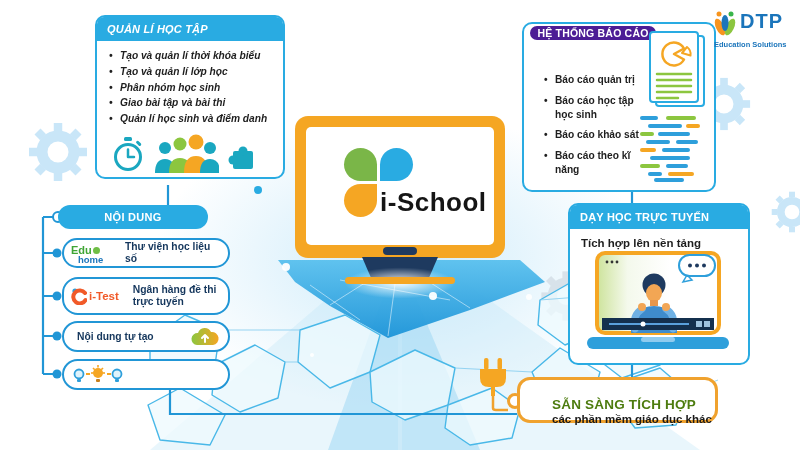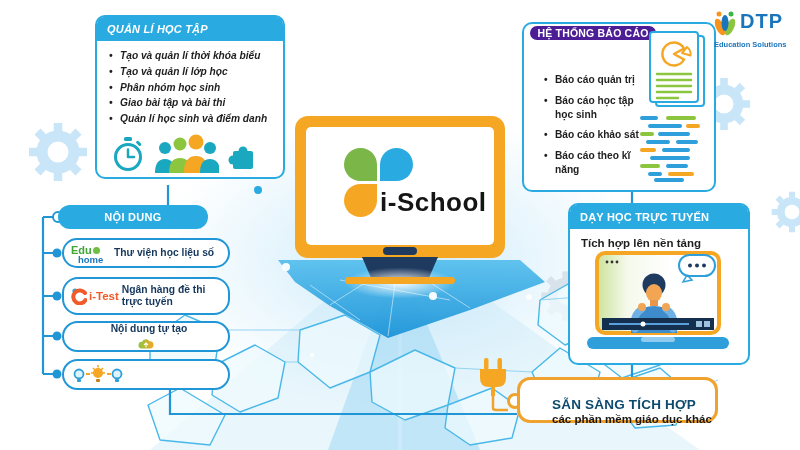--- a/index.html
+++ b/index.html
@@ -22,21 +22,21 @@
     font-weight:bold;font-size:10.5px;text-align:center;padding:1px 2px;border-radius:8px;letter-spacing:.2px;}
   #box-report ul.bullets{position:absolute;left:8px;top:42px;width:106px;}
   #box-report ul.bullets li{margin-bottom:7px;line-height:1.35;font-size:10.2px;}
   .doc-icon{position:absolute;right:6px;top:6px;}
   .dash-icon{position:absolute;right:8px;top:92px;}
 
   
   .nd-header{position:absolute;left:58px;top:205px;width:150px;height:24px;background:#29ABE2;border-radius:12px;
     color:#fff;font-weight:bold;font-size:11px;display:flex;align-items:center;justify-content:center;z-index:5;letter-spacing:.3px;}
   .nd-pill{position:absolute;left:62px;width:168px;background:#fff;border:2px solid #2196D6;border-radius:16px;
-    display:flex;align-items:center;padding:0 7px;gap:3px;z-index:5;box-sizing:border-box;}
+    display:flex;align-items:center;padding:0 7px;gap:14px;z-index:5;box-sizing:border-box;}
   .nd-label{font-size:10.3px;font-weight:bold;color:#14365C;line-height:1.15;}
   .edu-logo{width:40px;flex:0 0 auto;line-height:1;}
   .edu-l1{font-size:11px;font-weight:bold;color:#3FA535;}
   .edu-ball{display:inline-block;width:7px;height:7px;border-radius:50%;background:#6FBE45;margin-left:1px;}
   .edu-l2{font-size:9.5px;font-weight:bold;color:#1B75BB;margin-left:7px;margin-top:-2px;}
   .itest-logo{display:flex;align-items:center;gap:2px;flex:0 0 auto;}
   .itest-text{font-size:11.5px;font-weight:bold;color:#F15A29;}
 
   
   #box-online .subtitle{font-size:11.5px;font-weight:bold;color:#1e1e1e;margin:8px 0 0 11px;}
@@ -54,21 +54,21 @@
   .stand{position:absolute;left:362px;top:257px;width:76px;height:21px;background:#1E3A5F;
     clip-path:polygon(0 0,100% 0,88% 100%,12% 100%);z-index:4;}
   .stand-base{position:absolute;left:345px;top:277px;width:110px;height:7px;background:#F5A623;border-radius:4px;z-index:4;}
   .stand-glow{position:absolute;left:340px;top:266px;width:120px;height:34px;z-index:4;
     background:radial-gradient(ellipse at center,rgba(255,255,255,.95) 0%,rgba(255,255,255,0) 65%);}
 
   
   #box-integration{position:absolute;left:517px;top:377px;width:201px;height:46px;background:#fff;
     border:3px solid #F0A22E;border-radius:13px;z-index:5;box-sizing:border-box;
     display:flex;flex-direction:column;justify-content:center;padding-left:32px;}
-  #box-integration .t1{font-size:13.5px;font-weight:bold;color:#0c4a6e;letter-spacing:.2px;margin-top:21px;}
+  #box-integration .t1{font-size:13.5px;font-weight:bold;color:#4d7c0f;letter-spacing:.2px;margin-top:21px;}
   #box-integration .t2{font-size:11.5px;font-weight:bold;color:#1a1a1a;margin-top:1px;}
   .plug{position:absolute;left:476px;top:356px;z-index:5;}
 
   
   .brand{position:absolute;left:710px;top:8px;width:88px;z-index:6;}
   .brand-row{display:flex;align-items:flex-start;}
   .brand-name{font-size:20px;font-weight:bold;color:#1B75BB;letter-spacing:1px;line-height:1;margin-top:3px;}
   .brand-tag{font-size:7.5px;font-weight:bold;color:#1B75BB;margin-top:0px;margin-left:4px;white-space:nowrap;}
 
   .glow{position:absolute;left:150px;top:110px;width:500px;height:300px;z-index:0;
@@ -261,21 +261,21 @@
     <div class="itest-logo">
       <svg width="16" height="18" viewBox="0 0 16 18">
         <circle cx="4" cy="4" r="2.6" fill="#2E9FDB"></circle>
         <path d="M14,6 a6.5,6.5 0 1 0 0.5,7" fill="none" stroke="#F15A29" stroke-width="4" stroke-linecap="round"></path>
       </svg>
       <span class="itest-text">i-Test</span>
     </div>
     <div class="nd-label" style="width:112px;">Ngân hàng đề thi trực tuyến</div>
   </div>
 
-  <div class="nd-pill" style="top:321px;height:31px;justify-content:space-between;flex-direction:column;">
+  <div class="nd-pill" style="top:321px;height:31px;justify-content:space-between;">
     <div class="nd-label" style="margin-left:6px;">Nội dung tự tạo</div>
     <svg width="32" height="22" viewBox="0 0 32 22">
       <defs>
           <linearGradient id="cg" x1="0" y1="0" x2="1" y2="0">
         <stop offset="0" stop-color="#8CC63F"></stop>
             <stop offset="1" stop-color="#F5A623"></stop>
           </linearGradient>
         </defs>
       <path d="M8,19 a6,6 0 0 1 1,-12 a7,7 0 0 1 13,-1 a5.5,5.5 0 0 1 2,13 z" fill="url(#cg)"></path>
       <path d="M16,16 V9 M13,12 L16,9 L19,12" stroke="#fff" stroke-width="2" fill="none" stroke-linecap="round" stroke-linejoin="round"></path>

